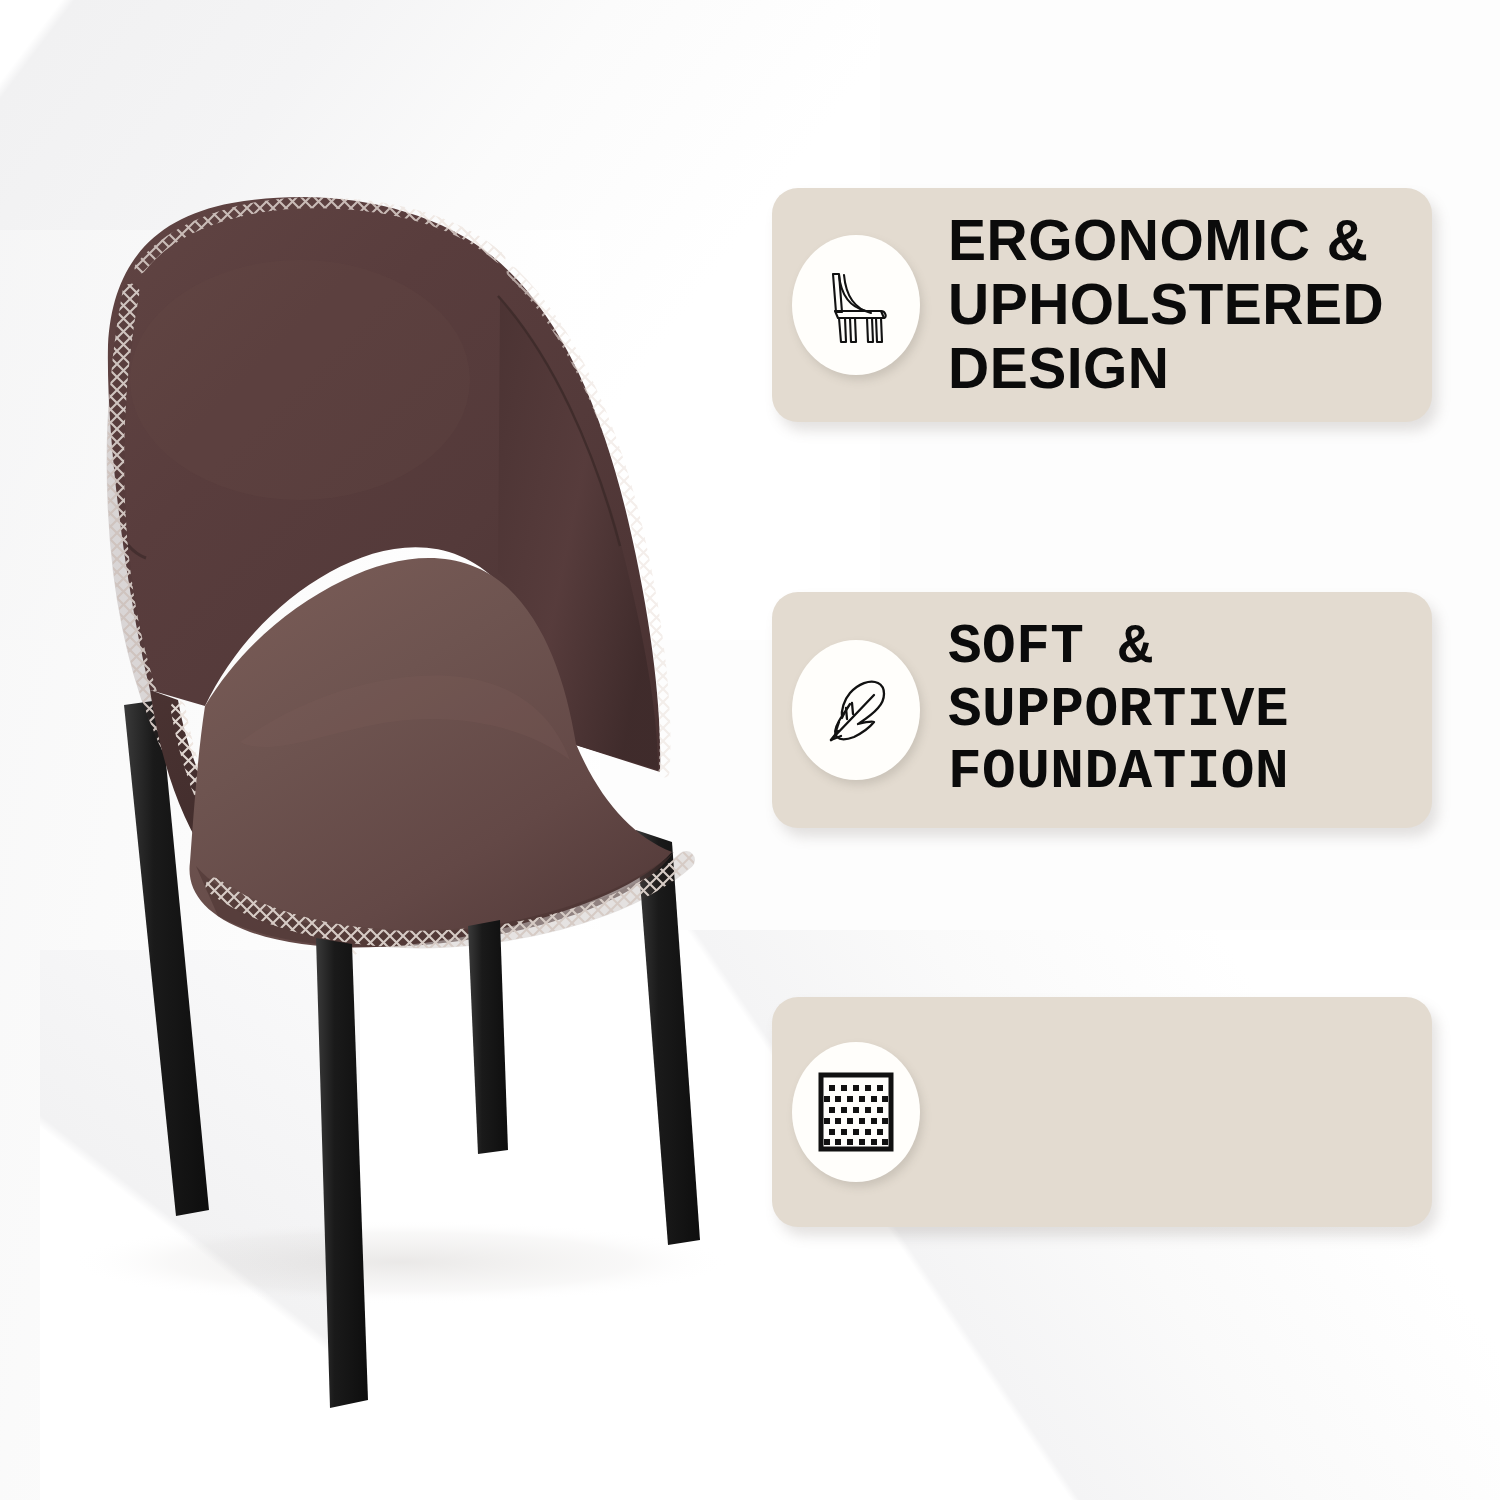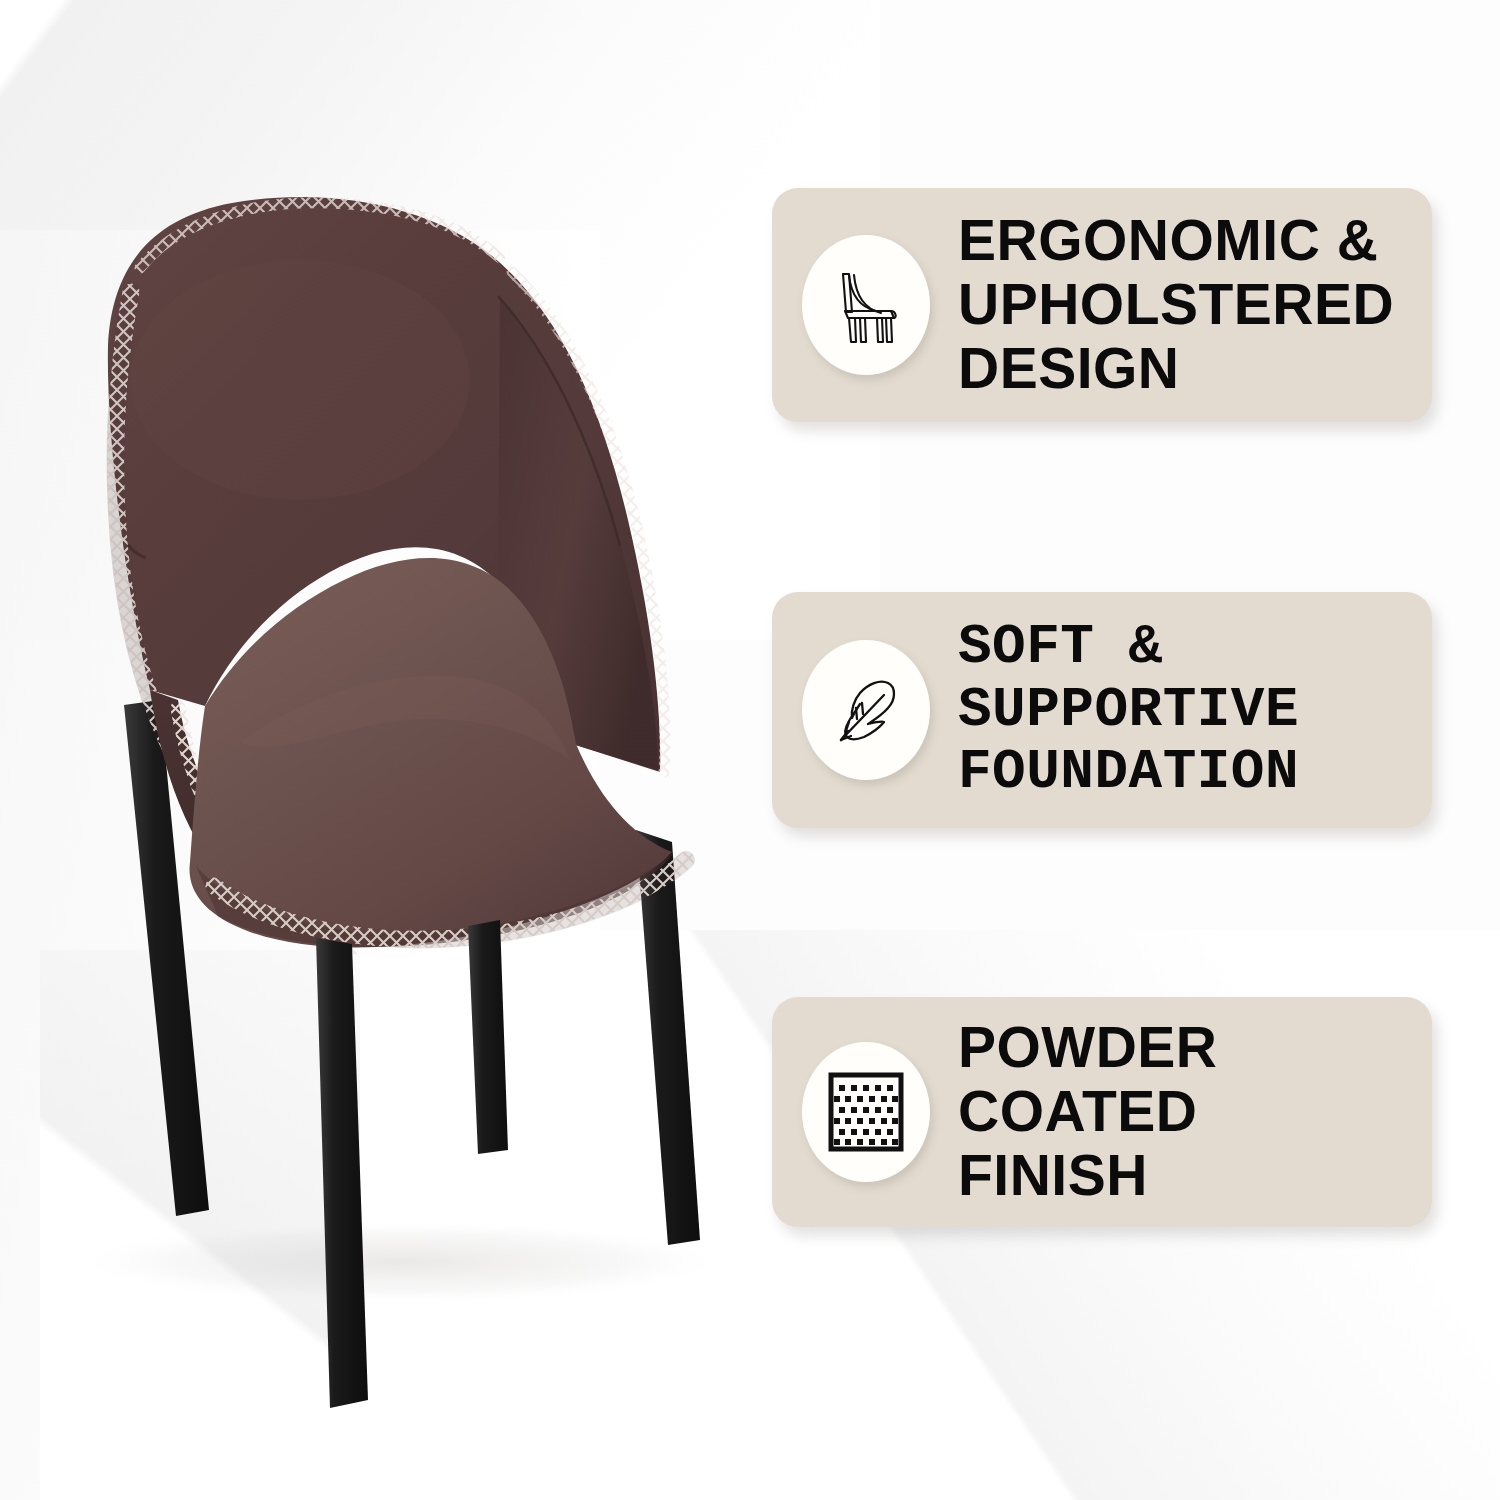--- a/index.html
+++ b/index.html
@@ -89,21 +89,21 @@
 
   .card {
     position: absolute;
     left: 0;
     width: 660px;
     border-radius: 26px;
     background: #e3dbd0;
     box-shadow: 6px 9px 13px rgba(120,112,104,.20);
     display: flex;
     align-items: center;
-    padding: 0 0 0 30px;
+    padding: 0 0 0 20px;
   }
 
   .card-1 { top: 188px;  height: 234px; }
   .card-2 { top: 592px;  height: 236px; }
   .card-3 { top: 997px;  height: 230px; }
 
   .icon-badge {
     flex: 0 0 auto;
     width: 128px;
     height: 140px;
@@ -378,19 +378,16 @@
 
             <rect x="19" y="68" width="6" height="6"></rect>
               <rect x="31" y="68" width="6" height="6"></rect>
             <rect x="43" y="68" width="6" height="6"></rect>
               <rect x="55" y="68" width="6" height="6"></rect>
             <rect x="8" y="68" width="6" height="6"></rect>
               <rect x="66" y="68" width="6" height="6"></rect>
           </g>
         </svg>
       </div>
-      <div class="card-title">POWDER
-COATED
-FINISH</div>
     </div>
 
   </div>
 </div>
 
 </body></html>

